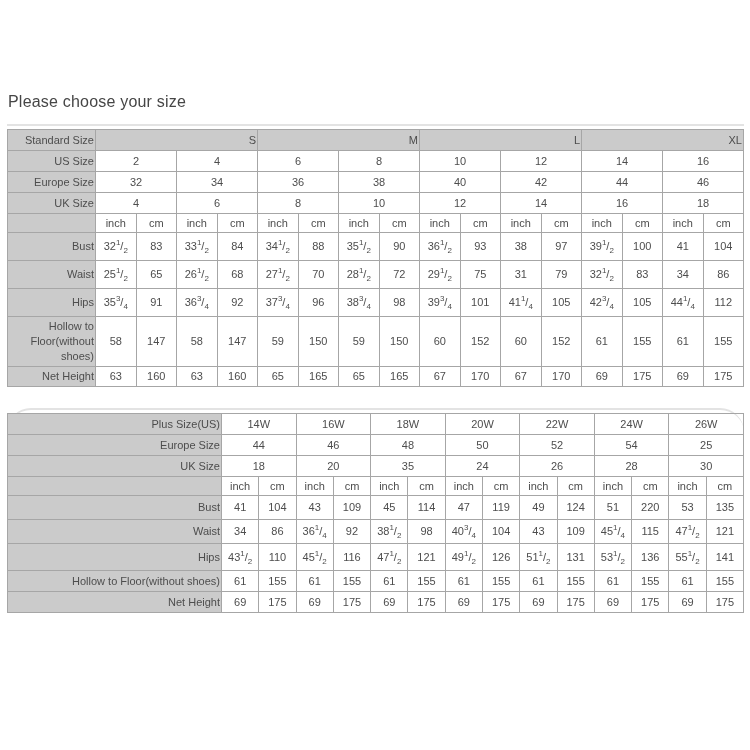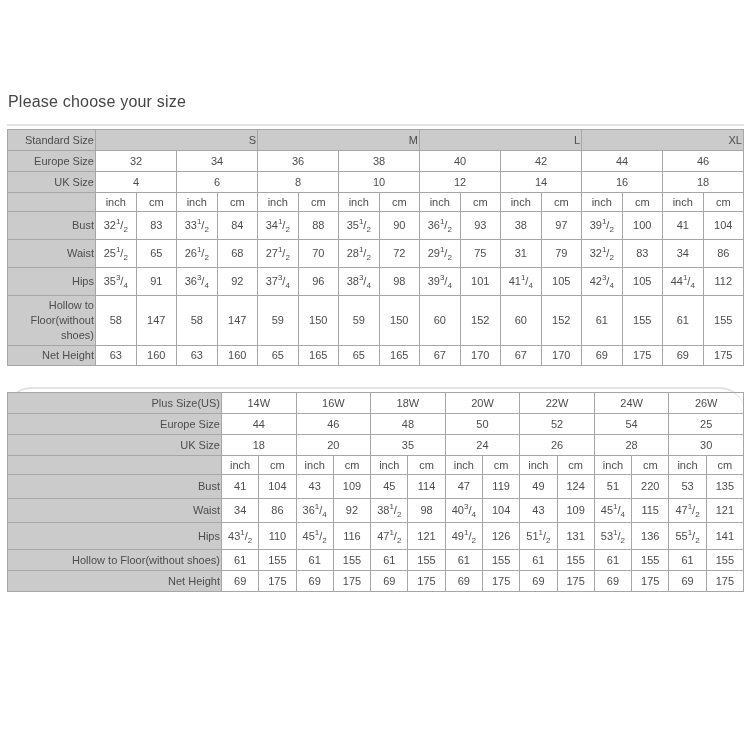--- a/index.html
+++ b/index.html
@@ -66,20 +66,31 @@
           <col>
           <col>
         </colgroup>
       <tbody>
           <tr style="height: 21px;">
             <td class="lbl">Standard Size</td>
             <td colspan="4" class="lbl">S</td>
             <td colspan="4" class="lbl">M</td>
             <td colspan="4" class="lbl">L</td>
             <td colspan="4" class="lbl">XL</td>
+          </tr>
+          <tr style="height: 21px;">
+            <td class="lbl">US Size</td>
+            <td colspan="2">2</td>
+            <td colspan="2">4</td>
+            <td colspan="2">6</td>
+            <td colspan="2">8</td>
+            <td colspan="2">10</td>
+            <td colspan="2">12</td>
+            <td colspan="2">14</td>
+            <td colspan="2">16</td>
           </tr>
           <tr style="height: 21px;">
             <td class="lbl">Europe Size</td>
             <td colspan="2">32</td>
             <td colspan="2">34</td>
             <td colspan="2">36</td>
             <td colspan="2">38</td>
             <td colspan="2">40</td>
             <td colspan="2">42</td>
             <td colspan="2">44</td>

